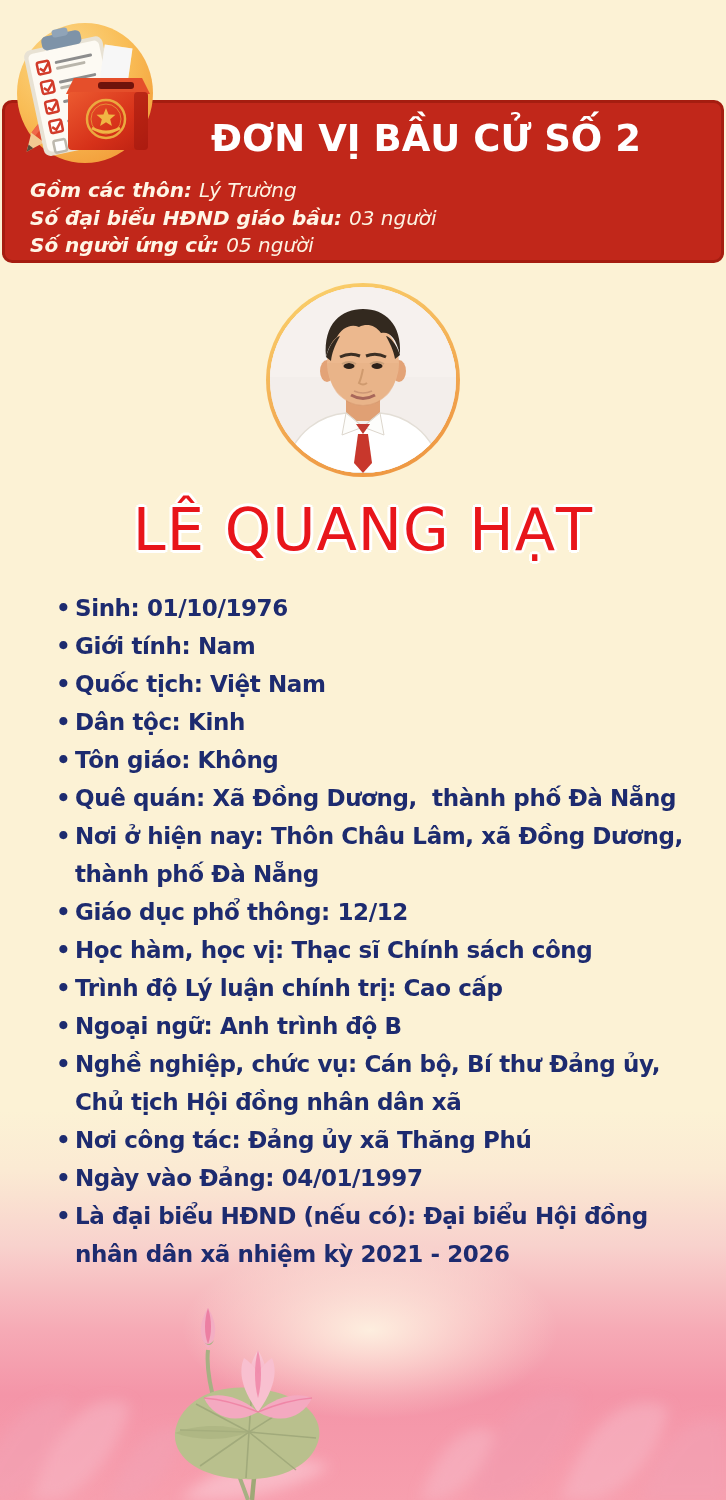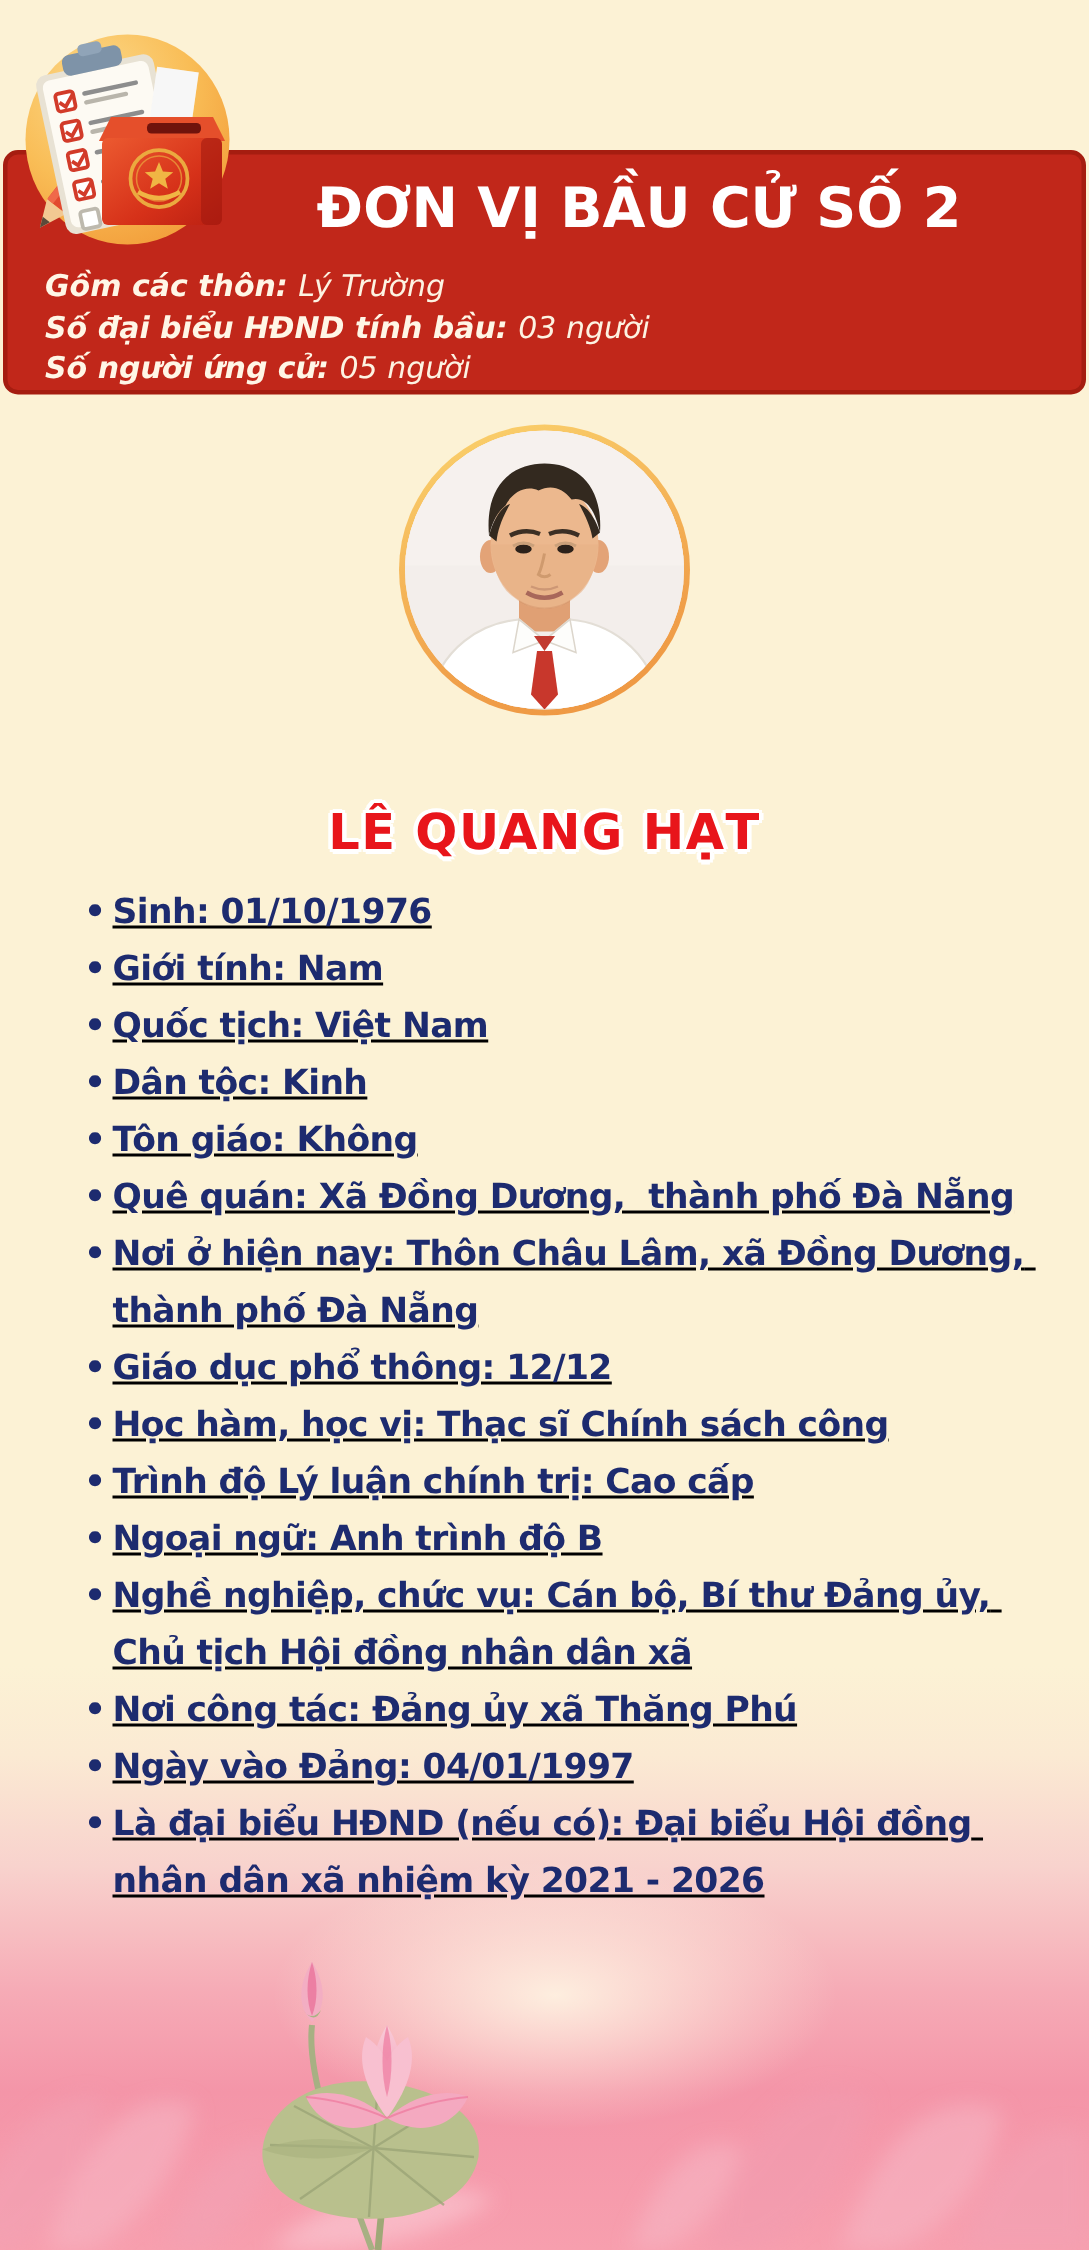--- a/index.html
+++ b/index.html
@@ -26,27 +26,27 @@
 
   
   .photo-ring{position:absolute;left:266px;top:283px;width:186px;height:186px;
     border-radius:50%;padding:4px;
     background:linear-gradient(160deg,#fbd46e,#f0a04a 70%,#ee9540);z-index:2;}
   .photo{width:186px;height:186px;border-radius:50%;overflow:hidden;background:#f4efec;}
   .photo svg{display:block;}
 
   
   .name{position:absolute;left:0;right:0;top:495px;text-align:center;
-    font-size:33px;font-weight:700;color:#e8151b;letter-spacing:1px;
+    font-size:59px;font-weight:400;color:#e8151b;letter-spacing:1px;
     text-shadow:-2px -2px 0 #fff,2px -2px 0 #fff,-2px 2px 0 #fff,2px 2px 0 #fff,
-      0 3px 0 #fff,0 -3px 0 #fff,3px 0 0 #fff,-3px 0 0 #fff;z-index:2;margin-top:40px;}
+      0 3px 0 #fff,0 -3px 0 #fff,3px 0 0 #fff,-3px 0 0 #fff;z-index:2;}
 
   
   ul.details{position:absolute;left:75px;top:589px;width:625px;margin:0;padding:0;
-    list-style:none;z-index:2;text-decoration:underline;}
+    list-style:none;z-index:2;}
   ul.details li{position:relative;font-size:23px;line-height:38px;font-weight:700;
     color:#1d2b6f;letter-spacing:-0.4px;white-space:pre-wrap;}
   ul.details li::before{content:"•";position:absolute;left:-19px;top:0;
     font-size:23px;color:#1d2b6f;}
 
   
   .glow{position:absolute;left:180px;top:1240px;width:380px;height:180px;
     background:radial-gradient(ellipse at center,rgba(255,250,230,.85) 0%,rgba(255,250,230,0) 70%);
     z-index:0;}
   .lotus-wrap{position:absolute;left:0;bottom:0;width:726px;height:220px;z-index:1;}
@@ -57,21 +57,21 @@
 <div class="poster">
 
   <div class="glow"></div>
 
   <div class="panel"></div>
 
   <div class="unit-title">ĐƠN VỊ BẦU CỬ SỐ 2</div>
 
   <div class="unit-info">
       <div class="info-line"><b>Gồm các thôn: </b><span>Lý Trường</span></div>
-      <div class="info-line"><b>Số đại biểu HĐND tính bầu: </b><span>03 người</span></div>
+      <div class="info-line"><b>Số đại biểu HĐND giáo bầu: </b><span>03 người</span></div>
       <div class="info-line"><b>Số người ứng cử: </b><span>05 người</span></div>
     </div>
 
   <div class="illus">
     <svg width="146" height="150" viewBox="0 0 146 150" aria-hidden="true">
       <defs>
         <radialGradient id="circ" cx="35%" cy="25%" r="85%">
           <stop offset="0%" stop-color="#fcd98a"></stop>
           <stop offset="55%" stop-color="#f9bd56"></stop>
           <stop offset="100%" stop-color="#f29b38"></stop>

